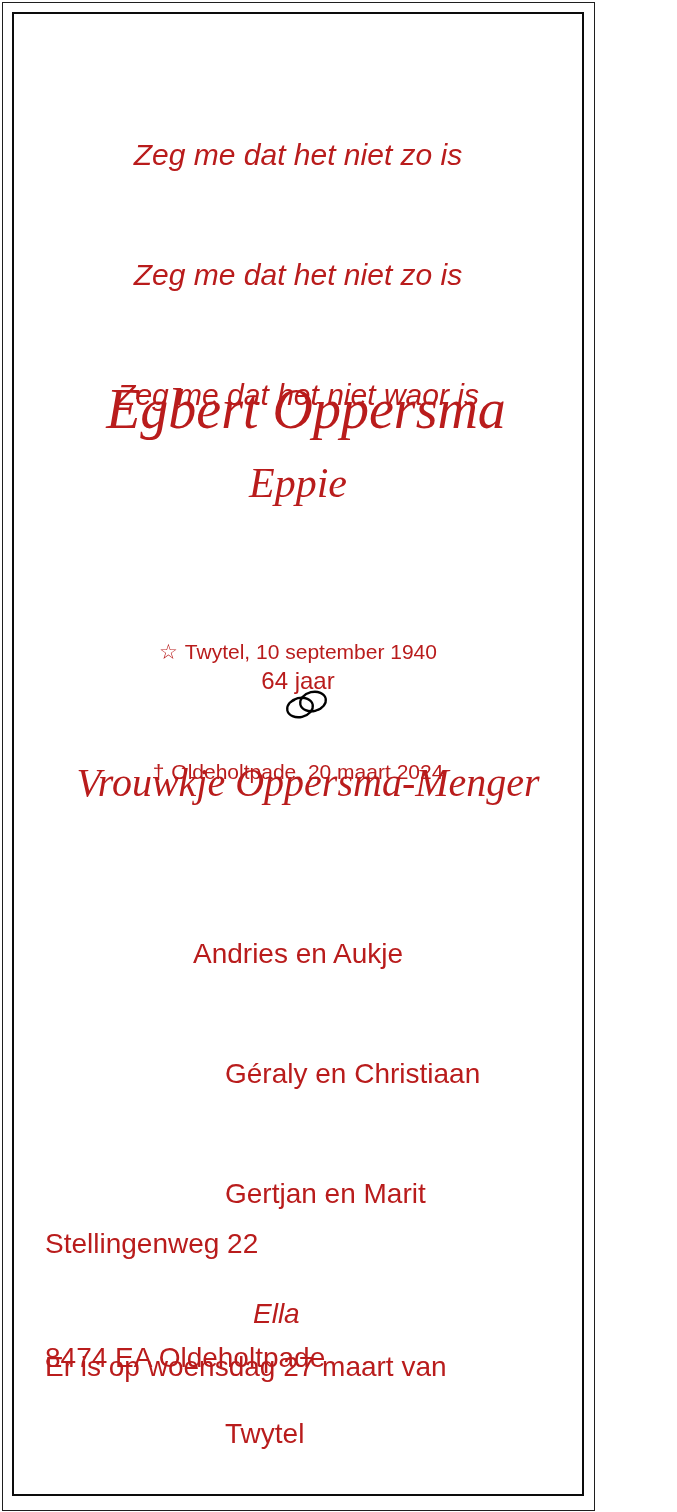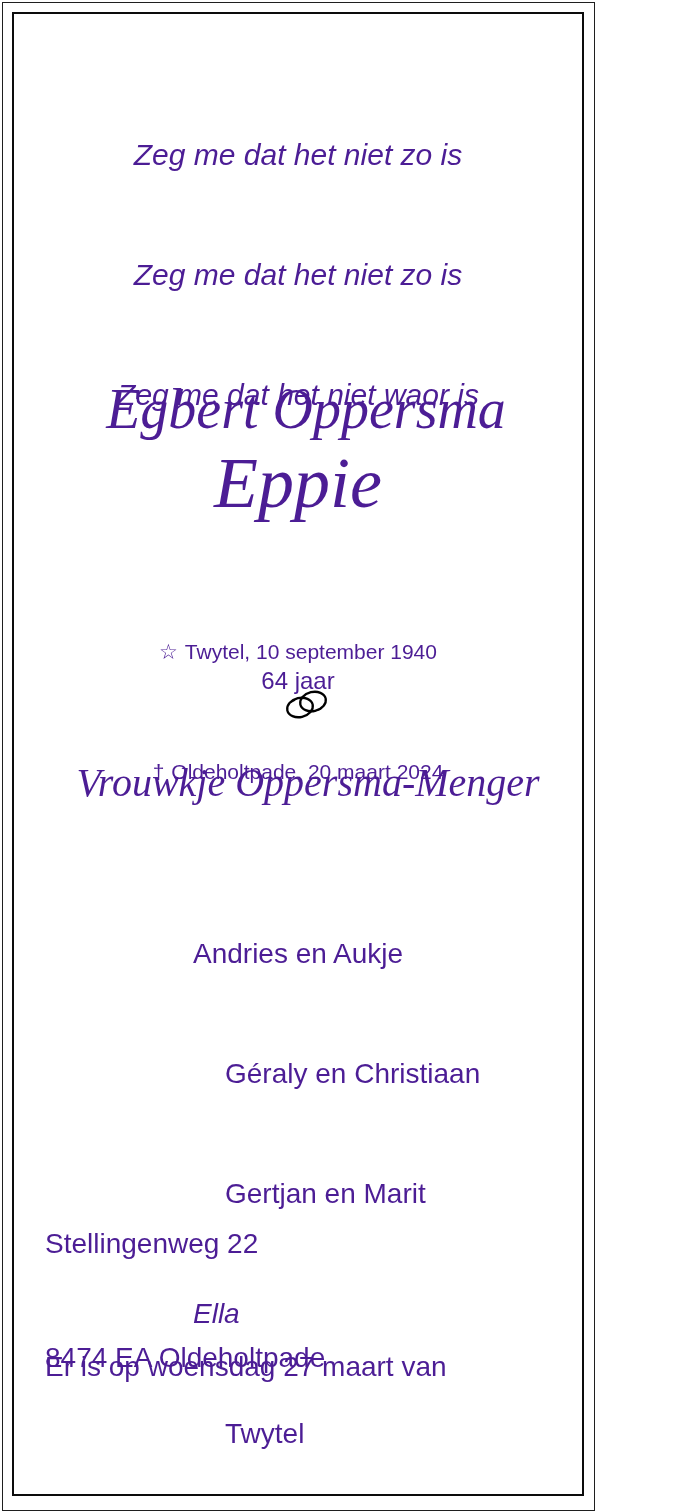--- a/index.html
+++ b/index.html
@@ -7,21 +7,21 @@
     padding: 0;
     background: #ffffff;
   }
   .page {
     position: relative;
     width: 596px;
     height: 1512px;
     background: #ffffff;
     overflow: hidden;
     font-family: "Liberation Sans", "DejaVu Sans", sans-serif;
-    color: #4c1d95;
+    color: #b91c1c;
     text-decoration: underline;
   }
   .outer-frame {
     position: absolute;
     left: 2px; top: 2px; right: 1px; bottom: 1px;
     border: 1.5px solid #1f1f1f;
     pointer-events: none;
   }
   .inner-frame {
     position: absolute;
@@ -51,21 +51,21 @@
     font-style: italic;
     font-weight: 500;
     font-size: 56px;
     line-height: 64px;
   }
   .nickname {
     top: 451px;
     font-family: "Liberation Serif", "DejaVu Serif", serif;
     font-style: italic;
     font-weight: 500;
-    font-size: 72px;
+    font-size: 42px;
     line-height: 64px;
   }
   .dates {
     top: 552px;
     font-size: 21px;
     line-height: 40px;
   }
   .dates .symbol { margin-right: 7px; }
   .rings-wrap {
     top: 671px;
@@ -85,21 +85,21 @@
     line-height: 46px;
     padding-left: 10px;
   }
   .family {
     top: 854px;
     left: 193px;
     font-size: 28px;
     line-height: 40px;
   }
   .family .ind { margin-left: 32px; }
-  .family .ind-deep { }
+  .family .ind-deep { margin-left: 60px; }
   .family .em { font-style: italic; }
   .address {
     top: 1149px;
     left: 45px;
     font-size: 28px;
     line-height: 38px;
   }
   .condolence {
     top: 1279px;
     left: 45px;

